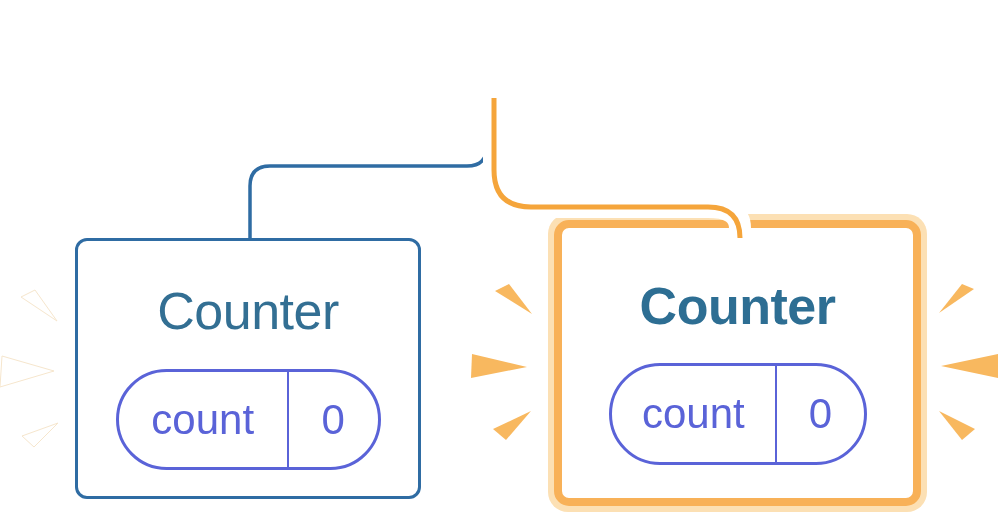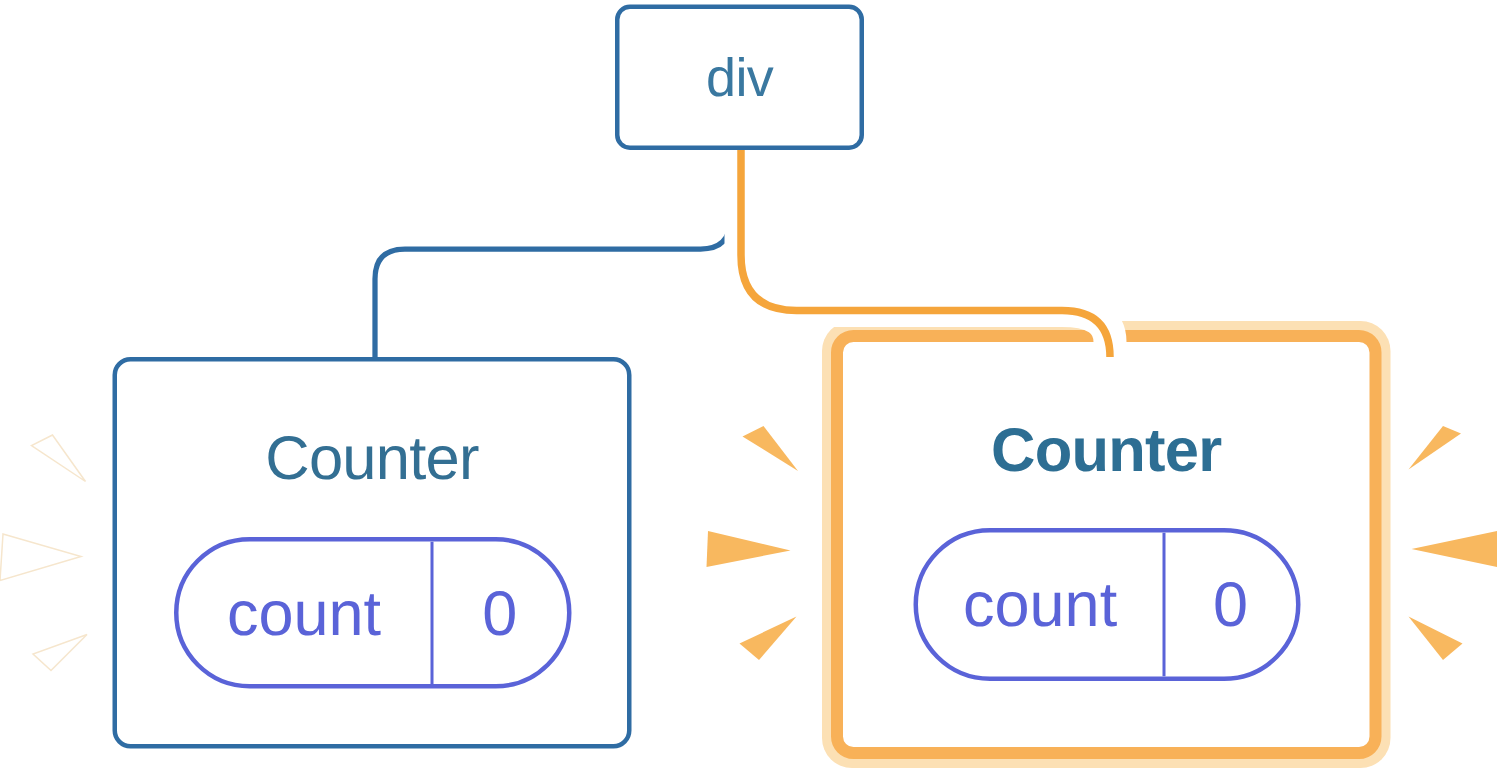--- a/index.html
+++ b/index.html
@@ -26,21 +26,21 @@
   }
 
   .counter-card{
     position:absolute;z-index:1;background:var(--cardBg);
     display:flex;flex-direction:column;align-items:center;
   }
   .card-left{
     left:75px;top:238px;width:346px;height:261px;
     border:3px solid var(--blue);border-radius:12px;padding-top:44px;
   }
-  .card-title{font-size:41px;color:var(--titleBlue);letter-spacing:-0.5px;line-height:1;}
+  .card-title{font-size:52px;color:var(--titleBlue);letter-spacing:-0.5px;line-height:1;}
   .card-left .state-pill{margin-top:32px;width:265px;height:101px;}
 
   .card-right-outer{
     position:absolute;left:548px;top:214px;width:379px;height:298px;z-index:1;
     background:var(--peach);border-radius:20px;padding:6px;
   }
   .card-right-inner{
     width:100%;height:100%;background:var(--cardBg);
     border:8px solid var(--orange);border-radius:15px;
     display:flex;flex-direction:column;align-items:center;padding-top:52px;
@@ -54,23 +54,20 @@
     color:var(--purple);font-size:42px;
   }
   .pill-key{flex:1.9;display:flex;align-items:center;justify-content:center;border-right:2.5px solid var(--purple);}
   .pill-value{flex:1;display:flex;align-items:center;justify-content:center;}
 </style>
 </head>
 <body>
 
 <div class="canvas">
 
-  <div class="div-node">
-    <span>div</span>
-  </div>
 
   <div class="counter-card card-left">
     <div class="card-title">Counter</div>
     <div class="state-pill">
       <div class="pill-key">count</div>
       <div class="pill-value">0</div>
     </div>
   </div>
 
   <div class="card-right-outer">

